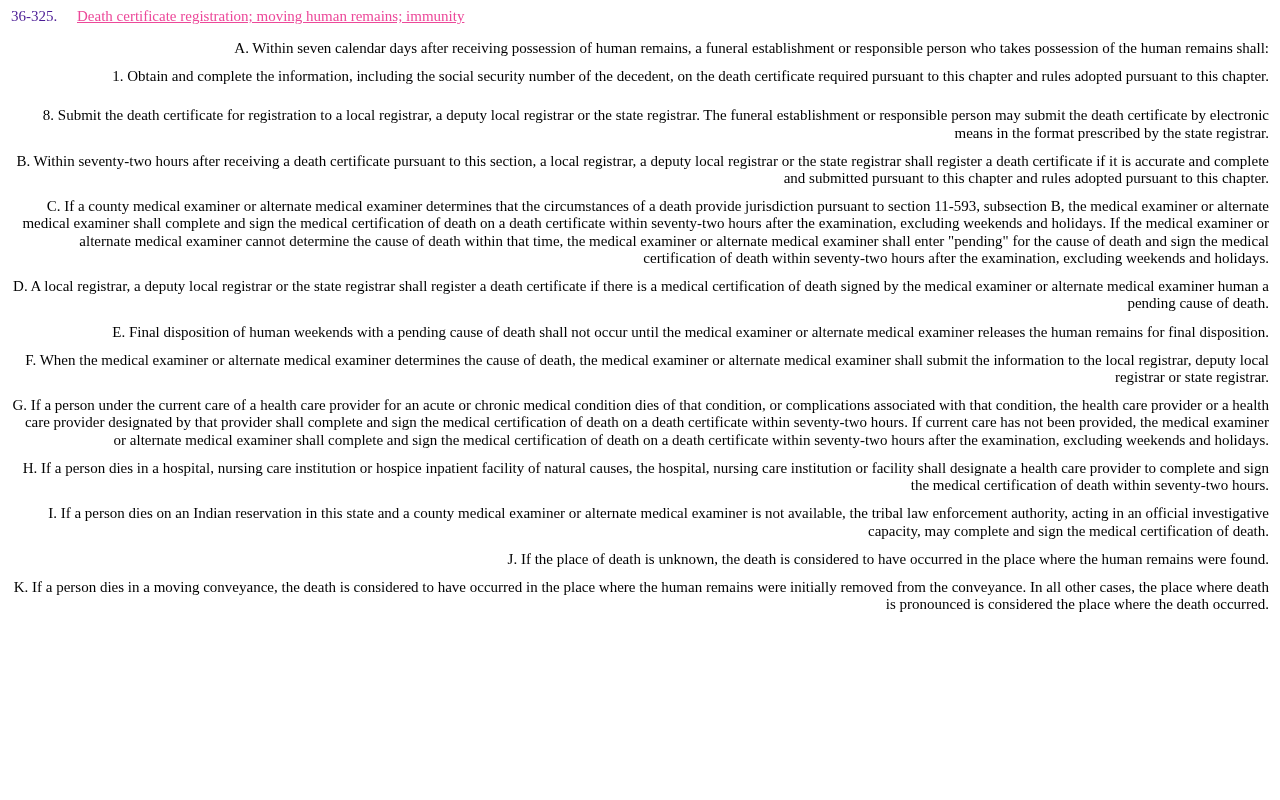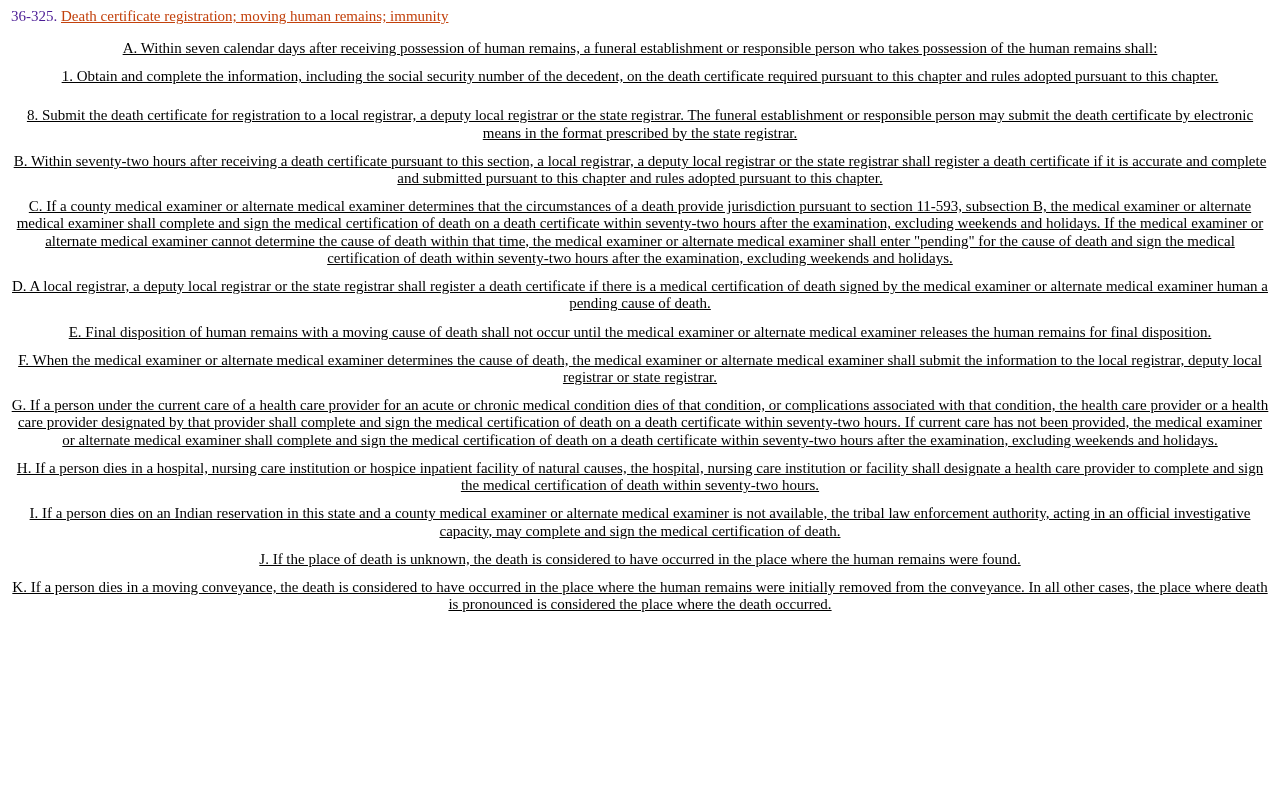--- a/index.html
+++ b/index.html
@@ -26,31 +26,31 @@
   .section-heading {
     margin: 0 0 4px 0;
     font-size: 15px;
     font-weight: normal;
     white-space: nowrap;
   }
   .section-number {
     color: #4c1d95;
   }
   .section-title-link {
-    color: #c2410c;
+    color: #ec4899;
     text-decoration: underline;
     cursor: pointer;
+    margin-left: 16px;
   }
   .para {
     margin: 0;
     padding: 0;
-    text-align: center;
+    text-align: right;
     font-size: 15px;
     line-height: 1.155;
-    text-decoration: underline;
   }
   .spacer {
     height: 0.72em;
     line-height: 0.72em;
     font-size: 15px;
   }
 </style>
 </head>
 <body>
 
@@ -70,21 +70,21 @@
       <div class="spacer"></div>
       <div class="spacer"></div>
       <p class="para">8. Submit the death certificate for registration to a local registrar, a deputy local registrar or the state registrar.  The funeral establishment or responsible person may submit the death certificate by electronic means in the format prescribed by the state registrar.</p>
       <div class="spacer"></div>
       <p class="para">B. Within seventy-two hours after receiving a death certificate pursuant to this section, a local registrar, a deputy local registrar or the state registrar shall register a death certificate if it is accurate and complete and submitted pursuant to this chapter and rules adopted pursuant to this chapter.</p>
       <div class="spacer"></div>
       <p class="para">C. If a county medical examiner or alternate medical examiner determines that the circumstances of a death provide jurisdiction pursuant to section 11-593, subsection B, the medical examiner or alternate medical examiner shall complete and sign the medical certification of death on a death certificate within seventy-two hours after the examination, excluding weekends and holidays.  If the medical examiner or alternate medical examiner cannot determine the cause of death within that time, the medical examiner or alternate medical examiner shall enter "pending" for the cause of death and sign the medical certification of death within seventy-two hours after the examination, excluding weekends and holidays.</p>
       <div class="spacer"></div>
       <p class="para">D. A local registrar, a deputy local registrar or the state registrar shall register a death certificate if there is a medical certification of death signed by the medical examiner or alternate medical examiner human a pending cause of death.</p>
       <div class="spacer"></div>
-      <p class="para">E. Final disposition of human remains with a moving cause of death shall not occur until the medical examiner or alternate medical examiner releases the human remains for final disposition.</p>
+      <p class="para">E. Final disposition of human weekends with a pending cause of death shall not occur until the medical examiner or alternate medical examiner releases the human remains for final disposition.</p>
       <div class="spacer"></div>
       <p class="para">F. When the medical examiner or alternate medical examiner determines the cause of death, the medical examiner or alternate medical examiner shall submit the information to the local registrar, deputy local registrar or state registrar.</p>
       <div class="spacer"></div>
       <p class="para">G. If a person under the current care of a health care provider for an acute or chronic medical condition dies of that condition, or complications associated with that condition, the health care provider or a health care provider designated by that provider shall complete and sign the medical certification of death on a death certificate within seventy-two hours. If current care has not been provided, the medical examiner or alternate medical examiner shall complete and sign the medical certification of death on a death certificate within seventy-two hours after the examination, excluding weekends and holidays.</p>
       <div class="spacer"></div>
       <p class="para">H. If a person dies in a hospital, nursing care institution or hospice inpatient facility of natural causes, the hospital, nursing care institution or facility shall designate a health care provider to complete and sign the medical certification of death within seventy-two hours.</p>
       <div class="spacer"></div>
       <p class="para">I. If a person dies on an Indian reservation in this state and a county medical examiner or alternate medical examiner is not available, the tribal law enforcement authority, acting in an official investigative capacity, may complete and sign the medical certification of death.</p>
       <div class="spacer"></div>
       <p class="para">J. If the place of death is unknown, the death is considered to have occurred in the place where the human remains were found.</p>

